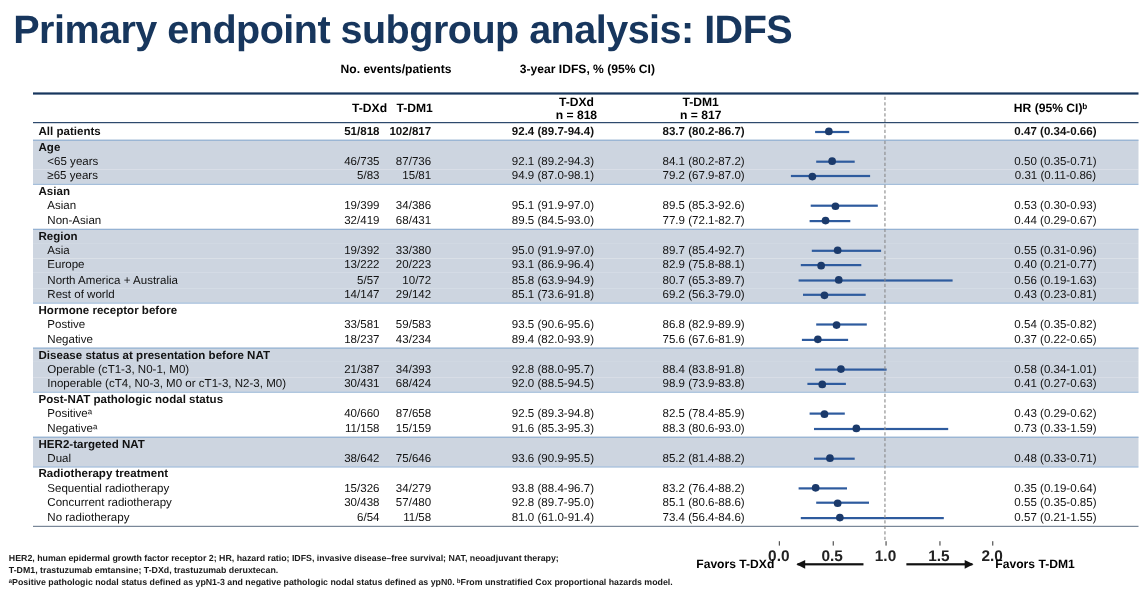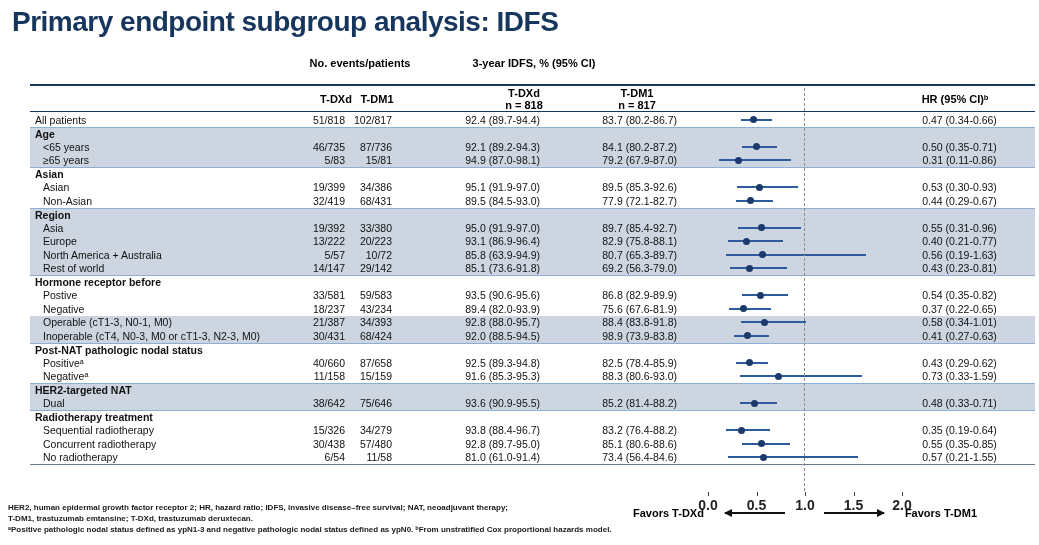--- a/index.html
+++ b/index.html
@@ -1,20 +1,20 @@
 <!DOCTYPE html>
 <html style="--navy: #17365d; --band: #cdd5e0; --ci: #2e5b9e; --marker: #1b3a6b; --sep: #8fafd2;"><head>
 <meta charset="utf-8">
 <style>
   * { margin:0; padding:0; box-sizing:border-box; }
   html,body { width:1039px; height:545px; background:#fff;
     font-family:"Liberation Sans", sans-serif; overflow:hidden; }
   .slide { position:absolute; inset:0; width:1039px; height:545px; }
 
-  .title { position:absolute; left:12px; top:6px; font-size:28px; font-weight:bold;
+  .title { position:absolute; left:12px; top:6px; font-size:36px; font-weight:bold;
     color:var(--navy); letter-spacing:-0.5px; white-space:nowrap; }
 
   .hdr { position:absolute; transform:translateX(-50%); text-align:center;
     font-size:11px; font-weight:bold; color:#000; white-space:nowrap; line-height:11.5px; }
   #gh-events { left:360px; top:58px; }
   #gh-idfs   { left:534px; top:58px; }
   #sh-tdxd   { left:336px; top:94px; }
   #sh-tdm1   { left:377px; top:94px; }
   #sh-tdxd-n { left:524px; top:88px; }
   #sh-tdm1-n { left:637px; top:88px; }
@@ -23,21 +23,21 @@
   .line { position:absolute; left:30px; width:1005px; }
   .line-top { top:84px; height:2px; background:var(--navy); }
   .line-mid { top:110.5px; height:1.5px; background:var(--navy); }
 
   #rows { position:absolute; left:30px; top:113px; width:1005px;
     border-bottom:1.5px solid #6b7b8d; }
   .row { display:grid; grid-template-columns:255px 60px 47px 148px 137px 233px 125px;
     height:13.5px; align-items:center; font-size:10.5px; color:#111; line-height:1; }
   .row.shaded { background:var(--band); }
   .row.group { font-weight:bold; border-top:1.5px solid var(--sep); }
-  .row.overall { font-weight:normal; }
+  .row.overall { font-weight:bold; }
   .c { white-space:nowrap; }
   .lbl { padding-left:13px; }
   .group .lbl, .overall .lbl { padding-left:5px; }
   .right { text-align:right; }
   .hr-val { text-align:center; padding-right:26px; }
   .forest { position:relative; height:100%; }
   .ci { position:absolute; top:calc(50% - 1px); height:2px; background:var(--ci); }
   .pt { position:absolute; top:calc(50% - 3.5px); width:7px; height:7px;
     border-radius:50%; background:var(--marker); }
 
@@ -245,20 +245,29 @@
         <div class="c right">18/237</div>
         <div class="c right">43/234</div>
         <div class="c right">89.4 (82.0-93.9)</div>
         <div class="c right">75.6 (67.6-81.9)</div>
         <div class="c forest">
           <div class="ci" style="left: 52.34px; width: 41.71px;"></div>
           <div class="pt" style="left: 63.39px;"></div>
         </div>
         <div class="c hr-val">0.37 (0.22-0.65)</div>
       </div>
+      <div class="row group shaded">
+        <div class="c lbl">Disease status at presentation before NAT</div>
+        <div class="c right"></div>
+        <div class="c right"></div>
+        <div class="c right"></div>
+        <div class="c right"></div>
+        <div class="c forest"></div>
+        <div class="c hr-val"></div>
+      </div>
       <div class="row item shaded">
         <div class="c lbl">Operable (cT1-3, N0-1, M0)</div>
         <div class="c right">21/387</div>
         <div class="c right">34/393</div>
         <div class="c right">92.8 (88.0-95.7)</div>
         <div class="c right">88.4 (83.8-91.8)</div>
         <div class="c forest">
           <div class="ci" style="left: 63.98px; width: 64.99px;"></div>
           <div class="pt" style="left: 83.76px;"></div>
         </div>

